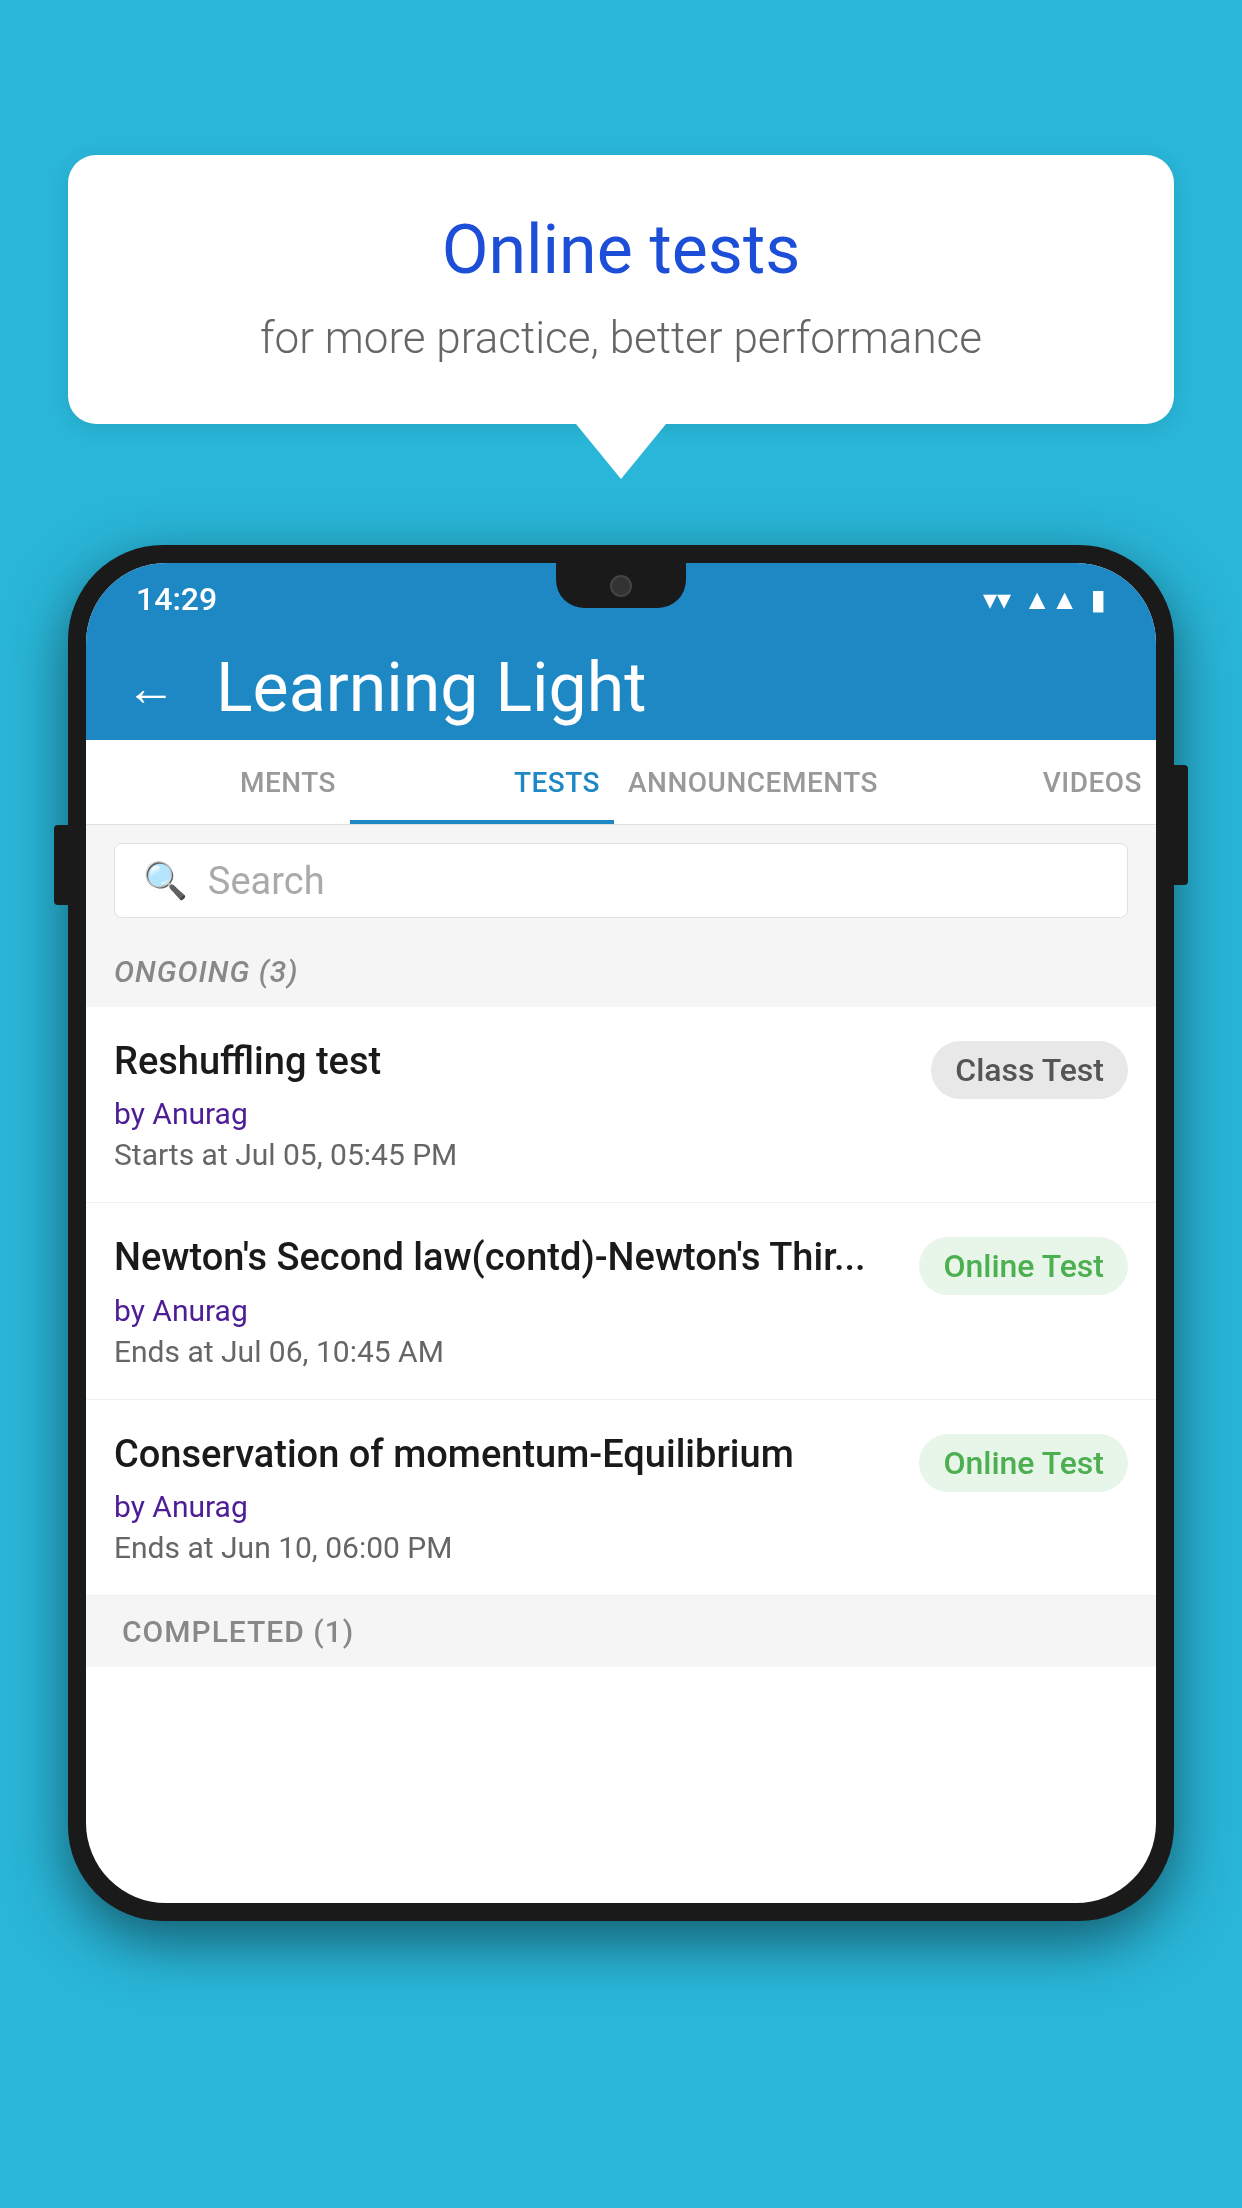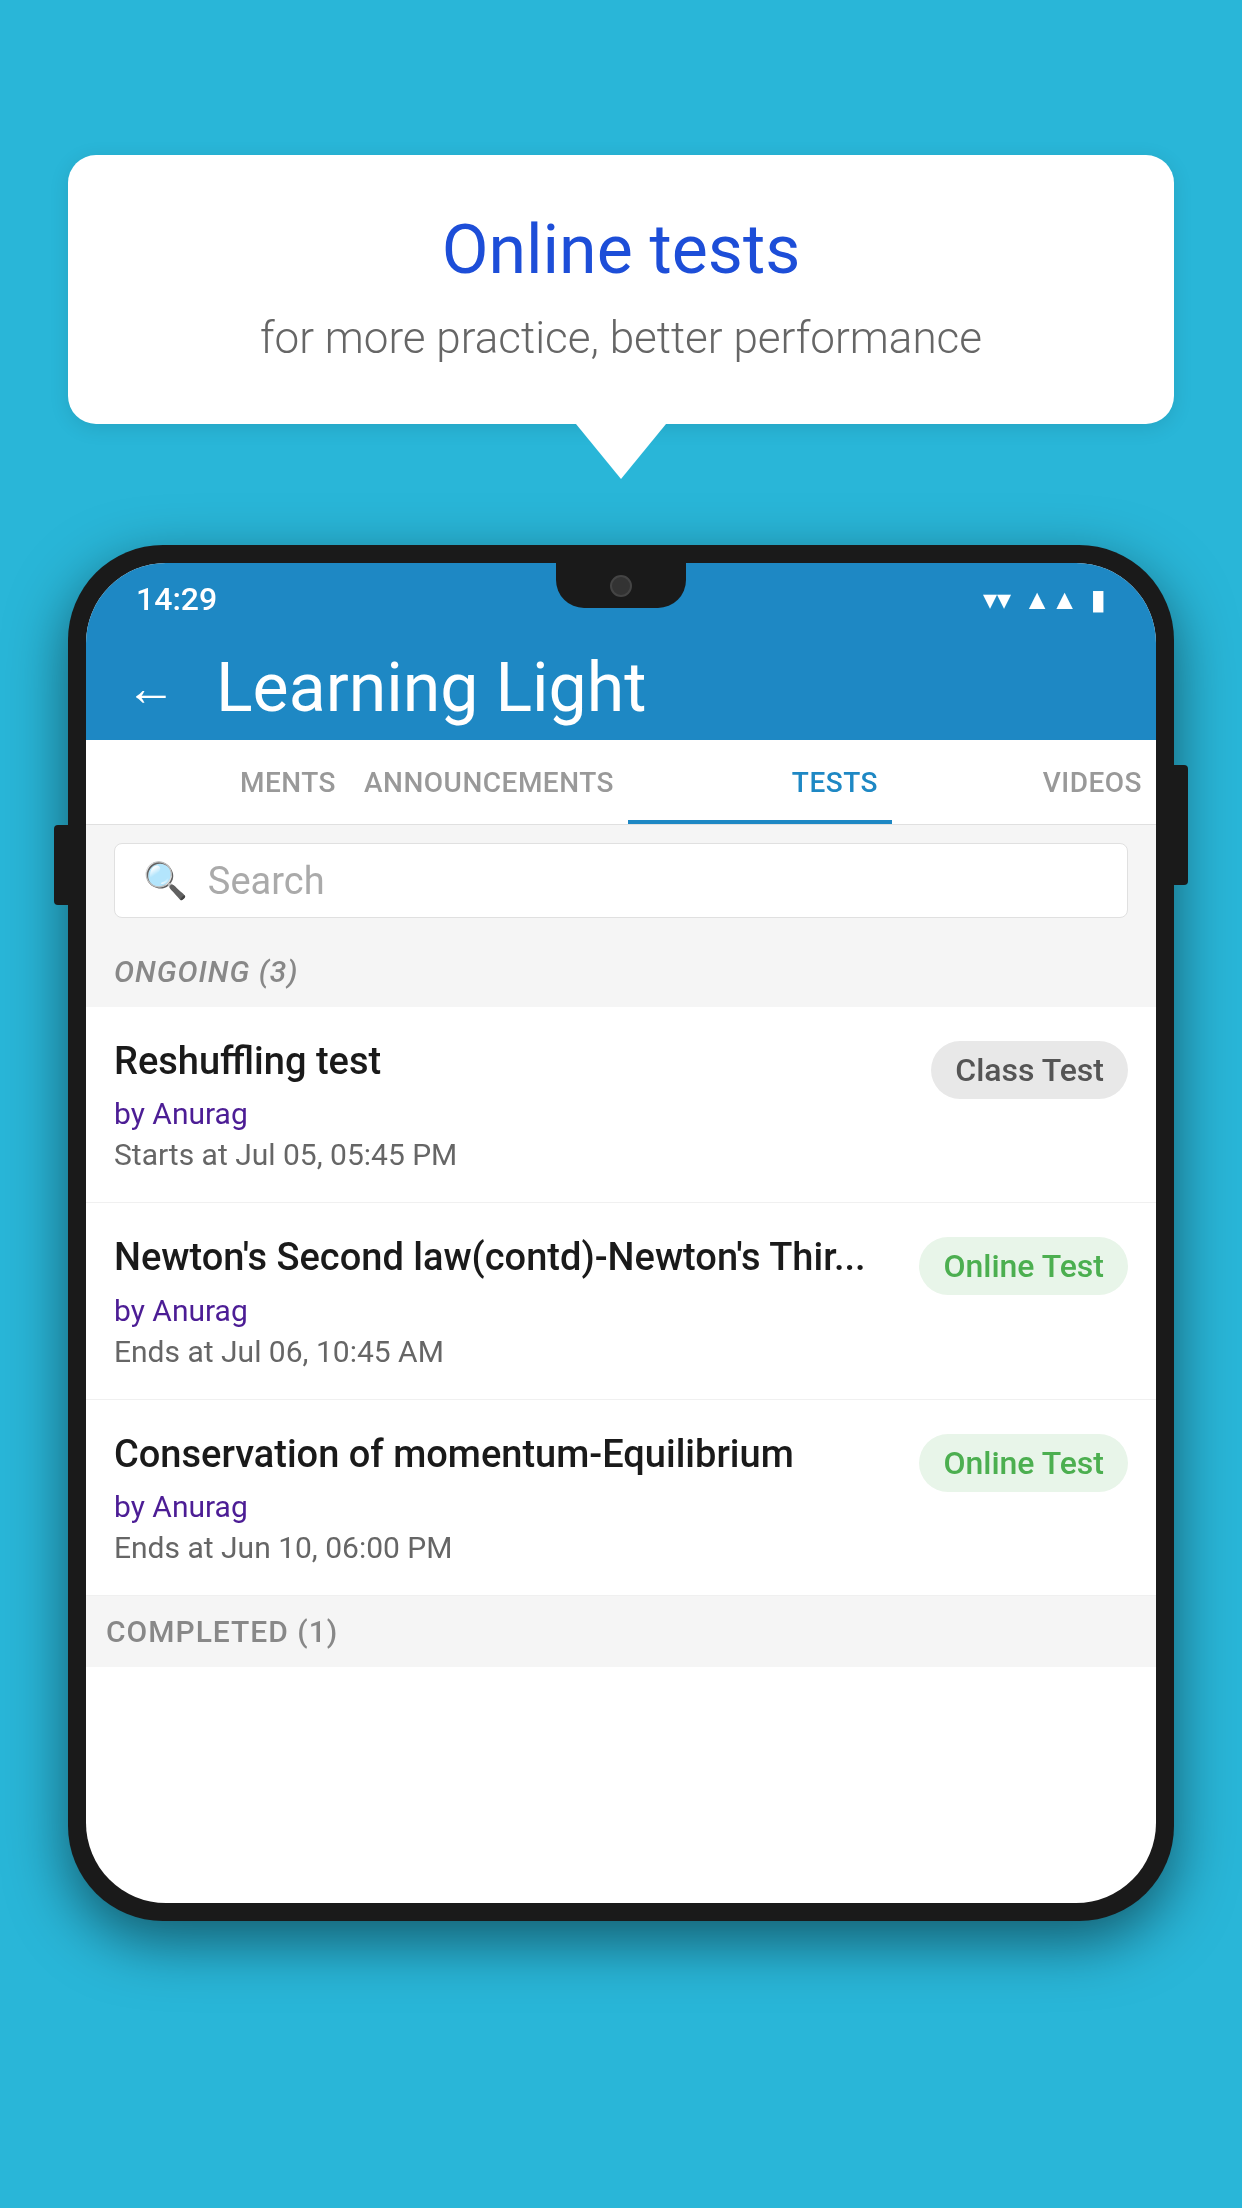--- a/index.html
+++ b/index.html
@@ -302,21 +302,21 @@
     }
 
     .badge-online {
       background: #e8f5e9;
       color: #4caf50;
     }
 
     
     .completed-section {
       background: #f5f5f5;
-      padding: 18px 20px;
+      padding: 18px 36px;
     }
 
     .completed-title {
       font-size: 30px;
       color: #888;
       font-weight: 500;
       letter-spacing: 1px;
     }
 
     
@@ -353,25 +353,25 @@
 
       <div class="app-header">
         <span class="back-arrow">←</span>
         <span class="app-title">Learning Light</span>
       </div>
 
       <div class="tabs-bar">
         <div class="tab">
           <span>MENTS</span>
         </div>
+        <div class="tab active">
+          <span>TESTS</span>
+        </div>
         <div class="tab">
           <span>ANNOUNCEMENTS</span>
-        </div>
-        <div class="tab active">
-          <span>TESTS</span>
         </div>
         <div class="tab">
           <span>VIDEOS</span>
         </div>
       </div>
 
       <div class="search-container">
         <div class="search-bar">
           <span class="search-icon">🔍</span>
           <span class="search-placeholder">Search</span>

